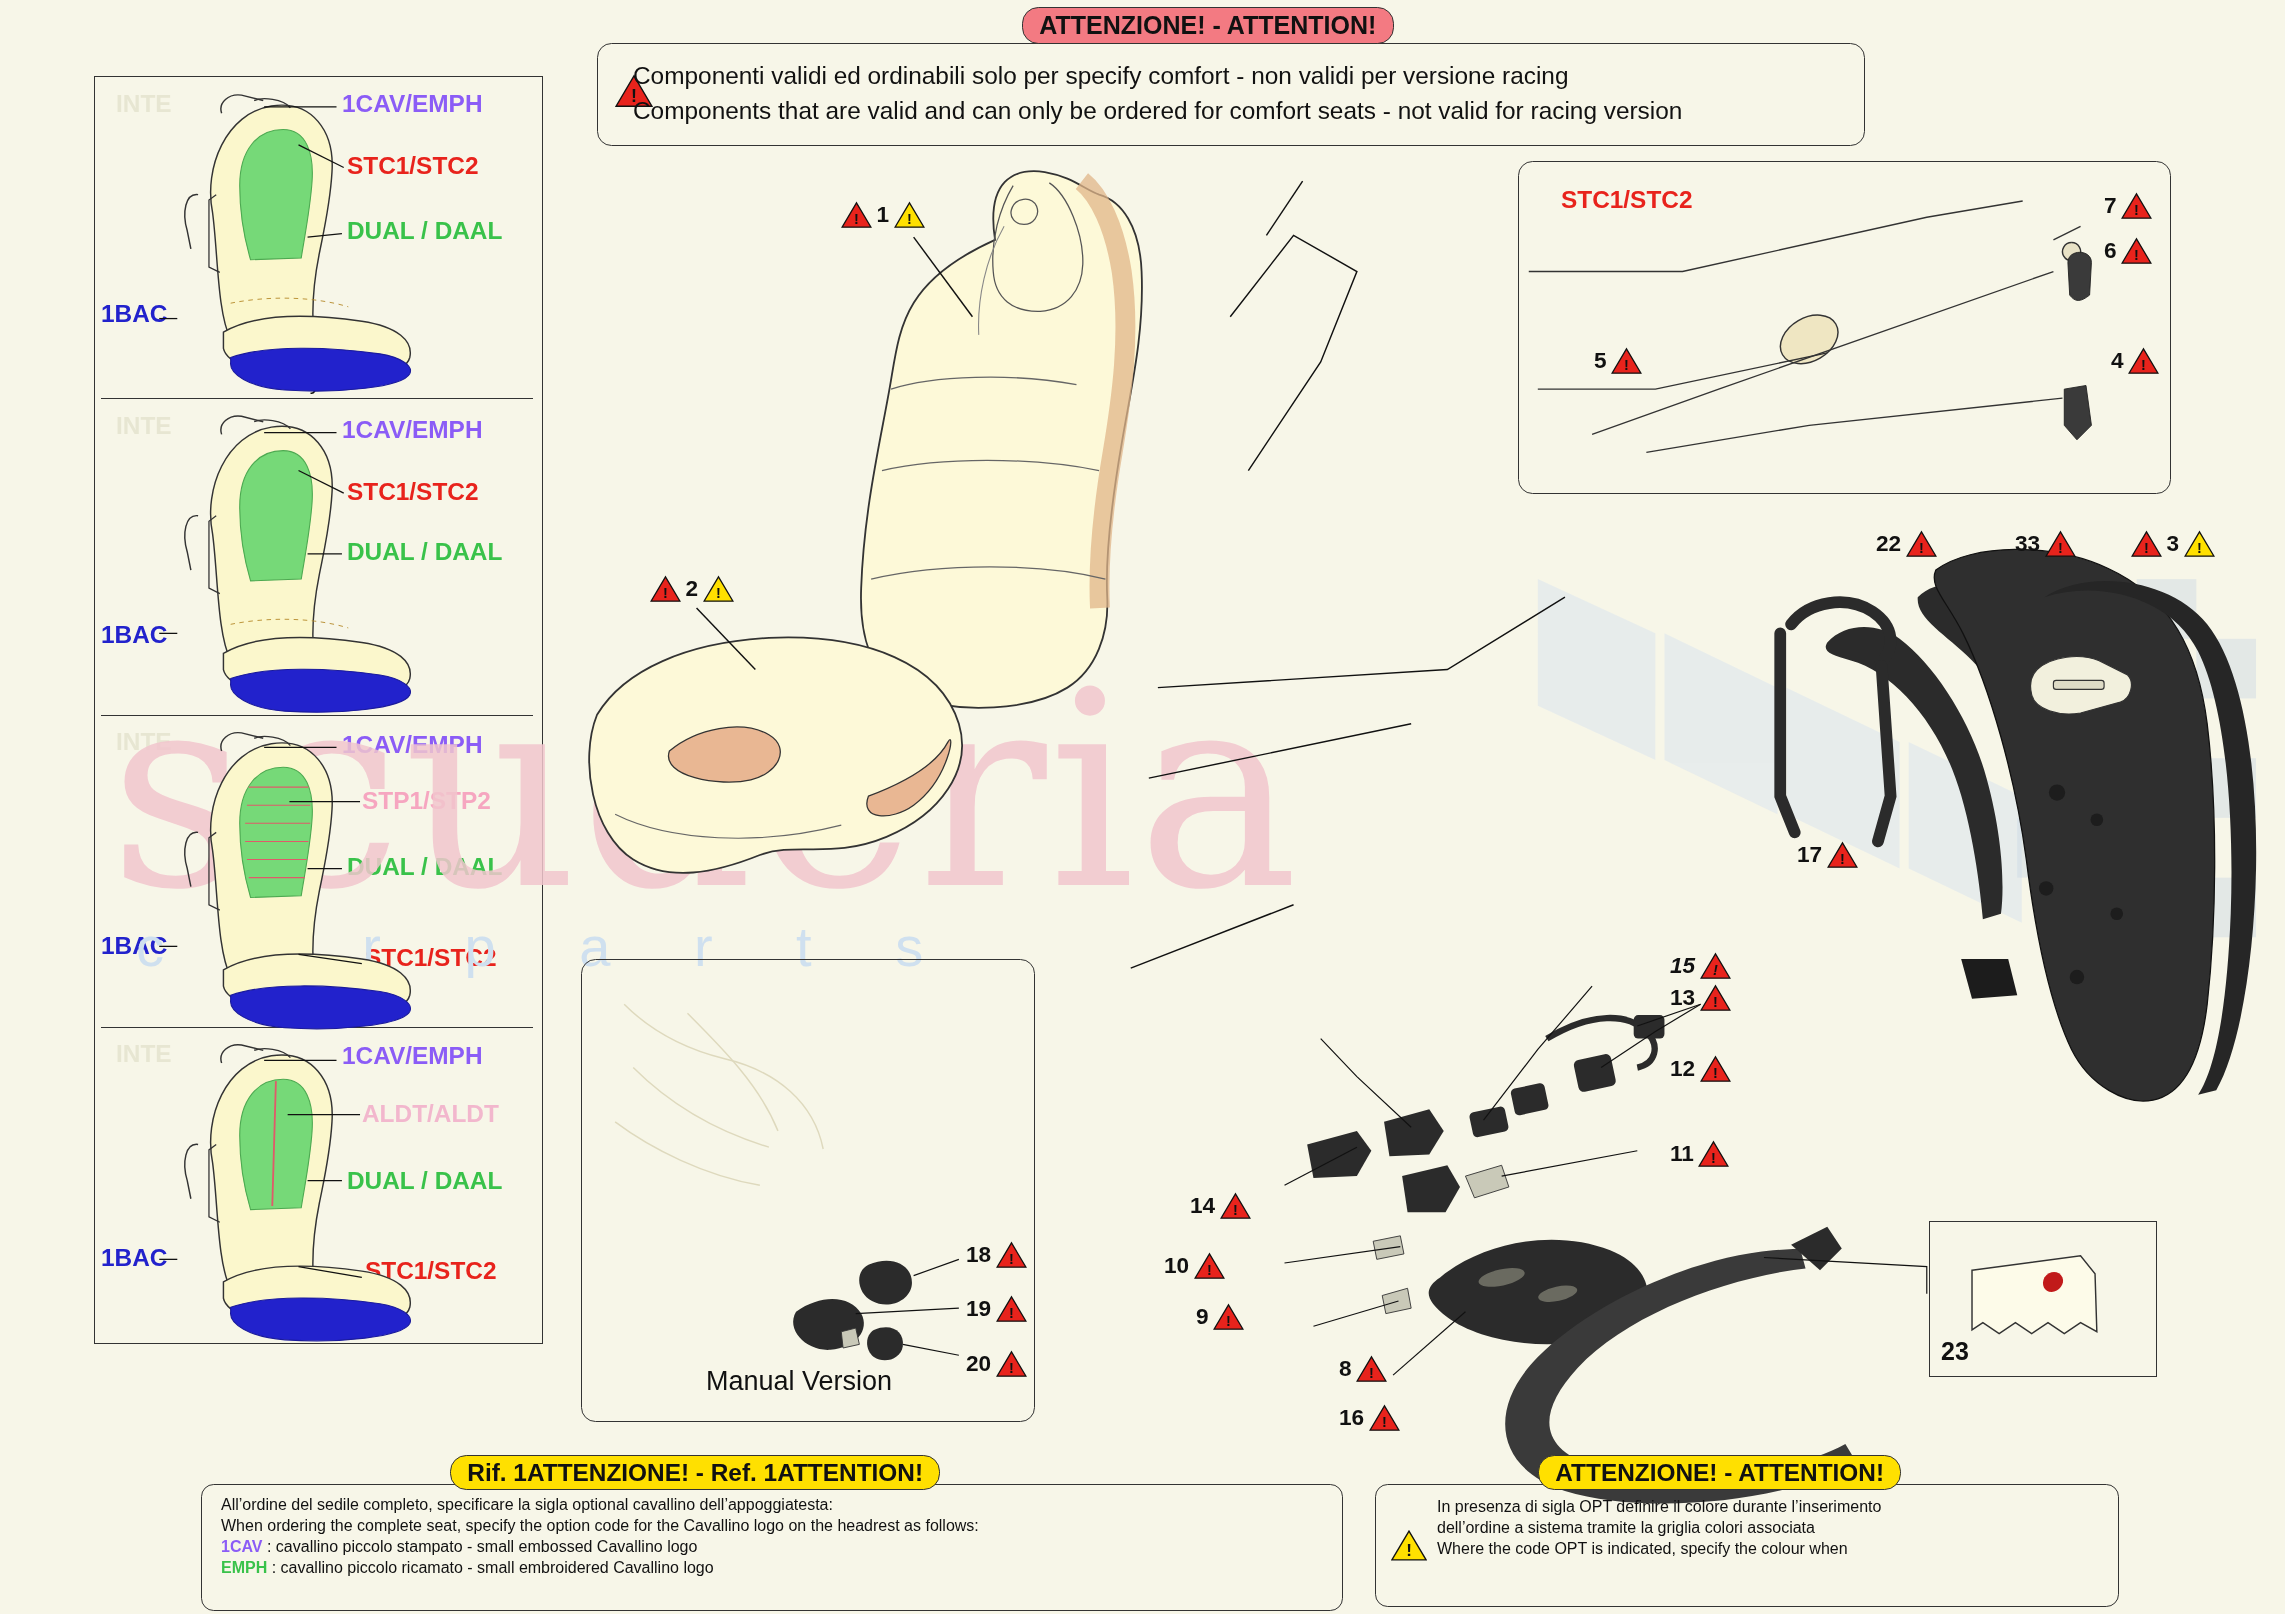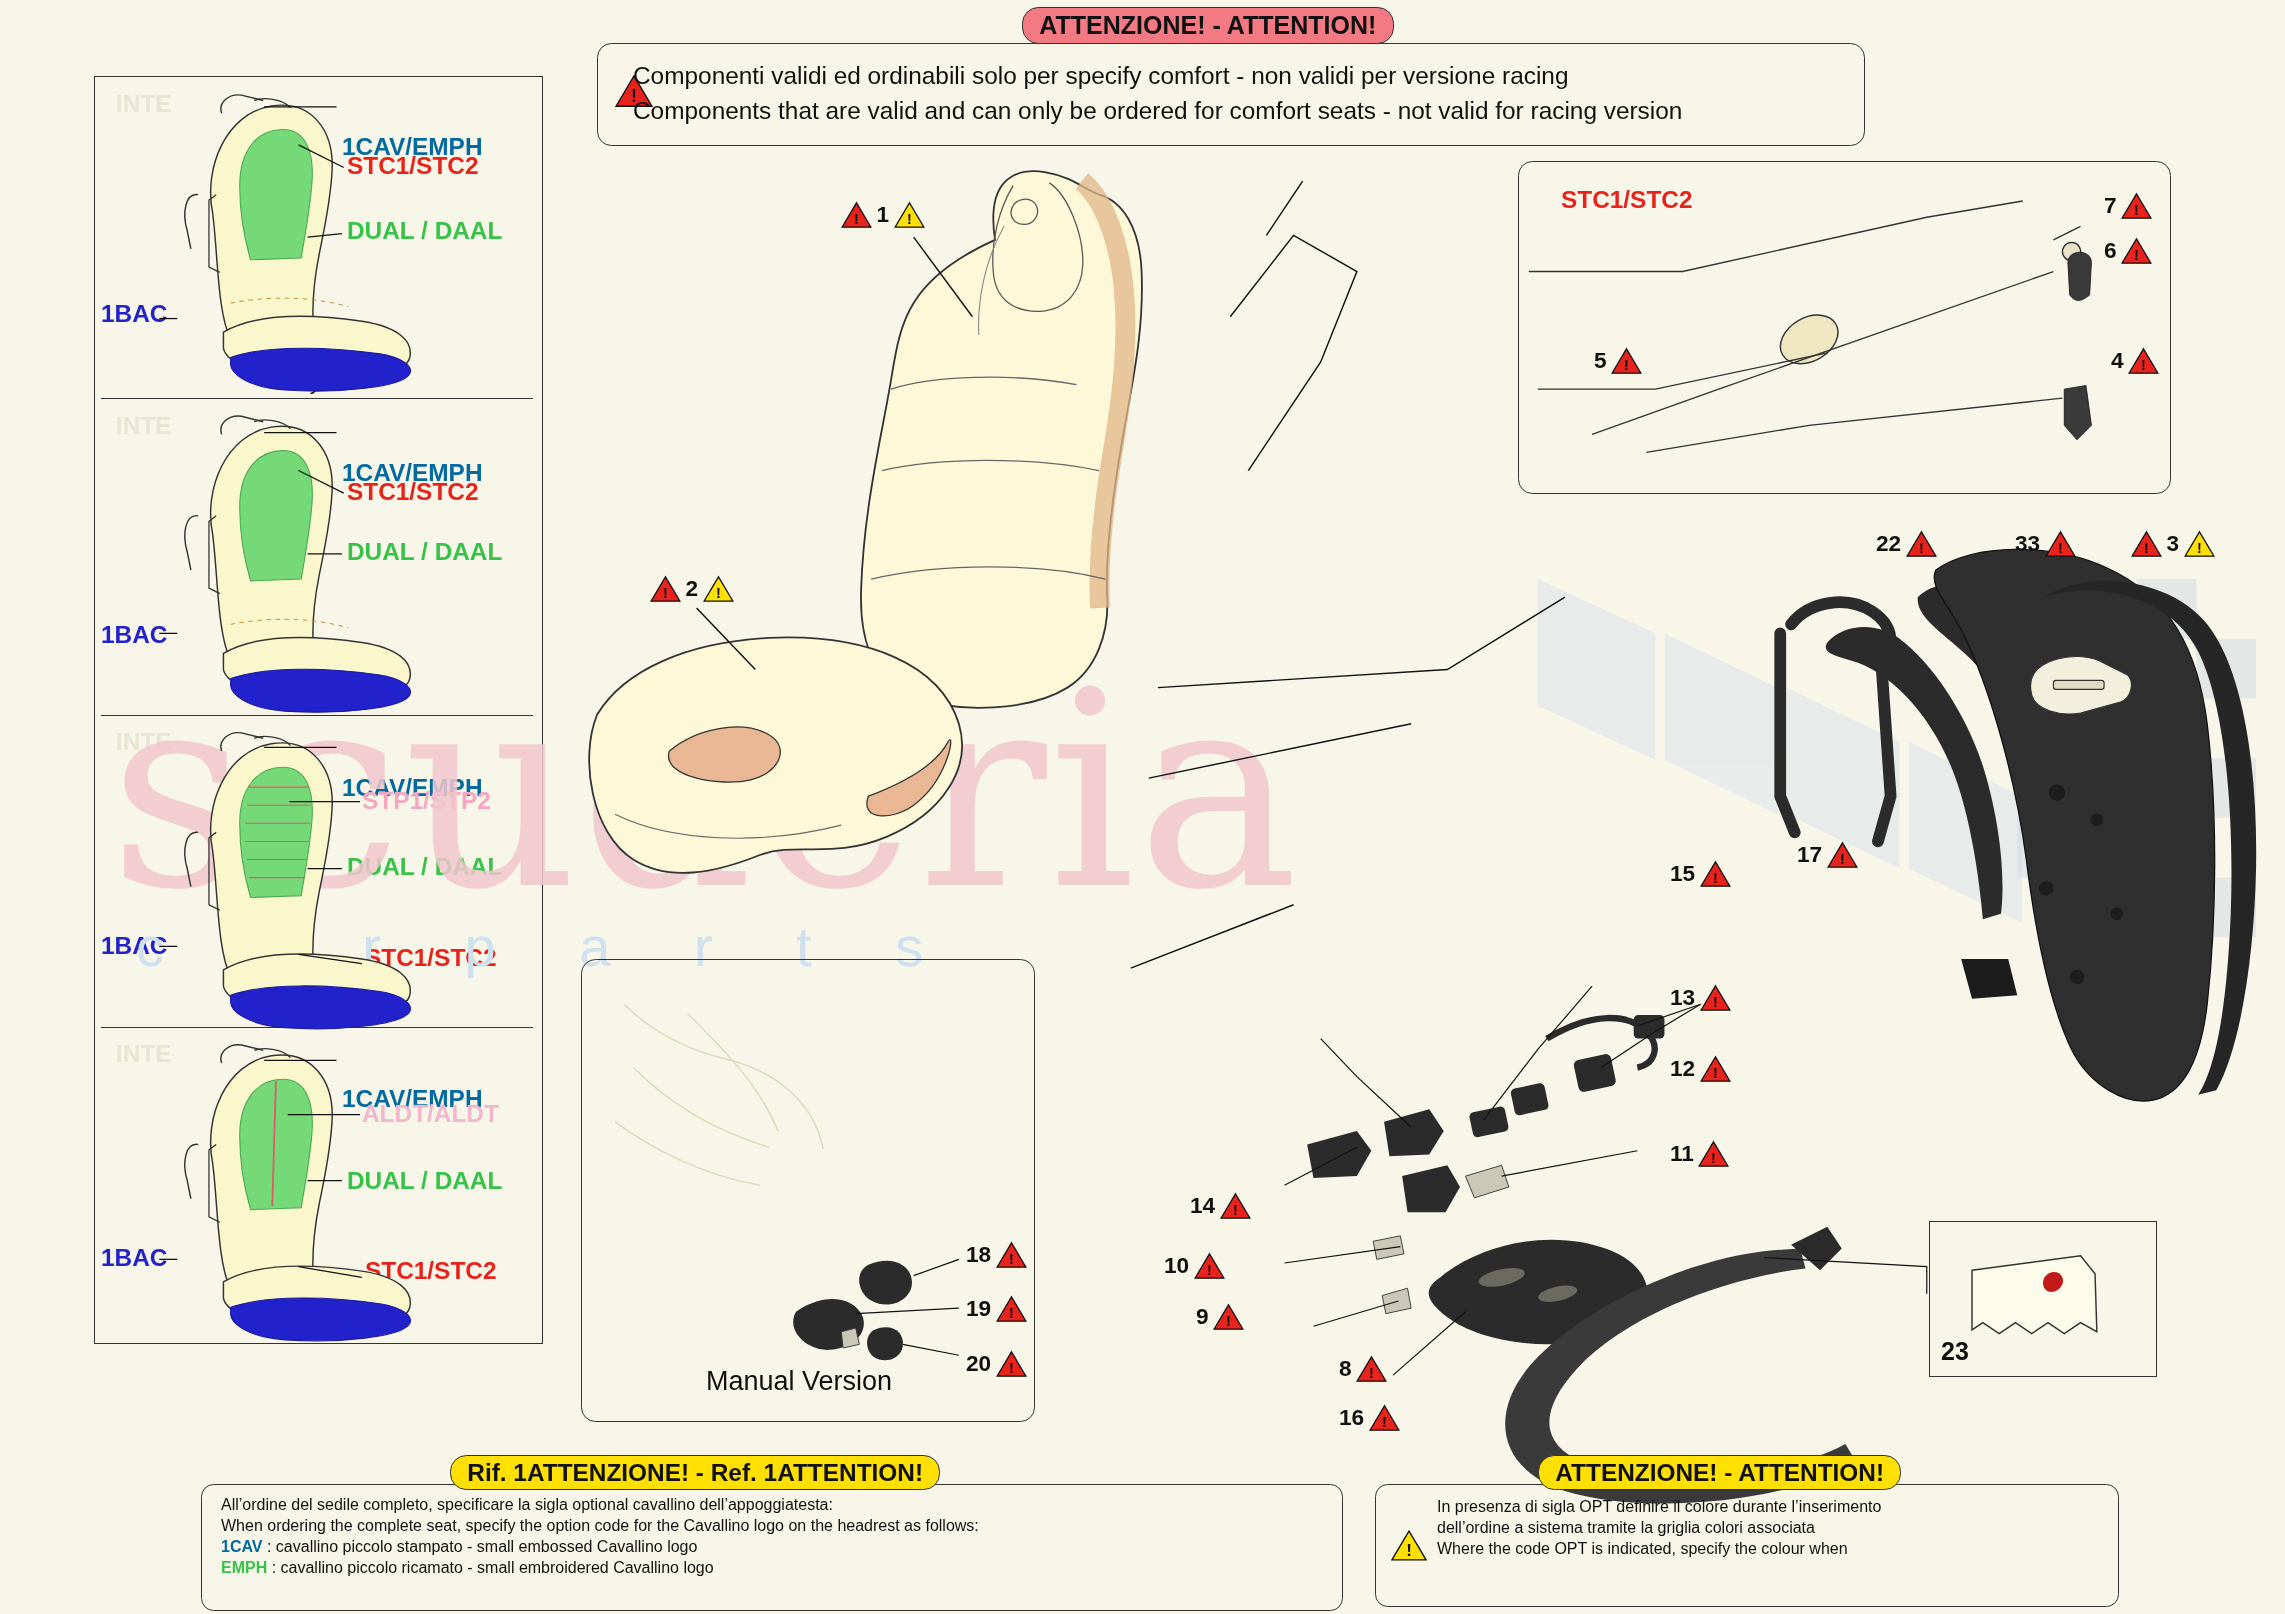--- a/index.html
+++ b/index.html
@@ -59,21 +59,21 @@
   #styles-panel{
     left:94px;top:76px;width:447px;height:1266px;
     border:1.4px solid #333;background:transparent;
   }
   .style-sep{position:absolute;left:7.2px;width:432px;border-top:1.1px solid #333;}
   .style-caption{
     position:absolute;text-align:center;font-size:22.6px;color:#111;line-height:1.06;
     width:181px;
   }
   .code{position:absolute;font-size:24.4px;font-weight:bold;white-space:nowrap;}
-  .c-cyan{color:#0369a1;margin-top:43px;}
+  .c-cyan{color:#8b5cf6;}
   .c-red{color:#e8231c;}
   .c-green{color:#39c24a;}
   .c-blue{color:#2222cc;}
   .c-pink{color:#f6a6c0;text-align:center;}
   .c-lpink{color:#f2b7cd;}
   .c-ghost{color:#e7e6d2;}
 
   
   .notebox{
     position:absolute;border:1.4px solid #333;border-radius:12.7px;
@@ -535,21 +535,21 @@
 <div class="callout" style="left:1797px;top:841px;">
   <span>17</span>
   <span class="tri">
       <svg width="31" height="28" viewBox="0 0 34 31" style="font-size:25px">
         <polygon points="17,2 33,29 1,29" fill="#e8231c" stroke="#111" stroke-width="1.4"></polygon>
         <text x="17" y="25" font-size="16" font-weight="bold" text-anchor="middle" fill="#111">!</text>
       </svg>
     </span>
 </div>
 
-<div class="callout" style="left:1670px;top:860px;">
+<div class="callout" style="left:1670px;top:952px;font-style:italic;">
   <span>15</span>
   <span class="tri">
       <svg width="31" height="28" viewBox="0 0 34 31" style="font-size:25px">
         <polygon points="17,2 33,29 1,29" fill="#e8231c" stroke="#111" stroke-width="1.4"></polygon>
         <text x="17" y="25" font-size="16" font-weight="bold" text-anchor="middle" fill="#111">!</text>
       </svg>
     </span>
 </div>
 <div class="callout" style="left:1670px;top:984px;">
   <span>13</span>

